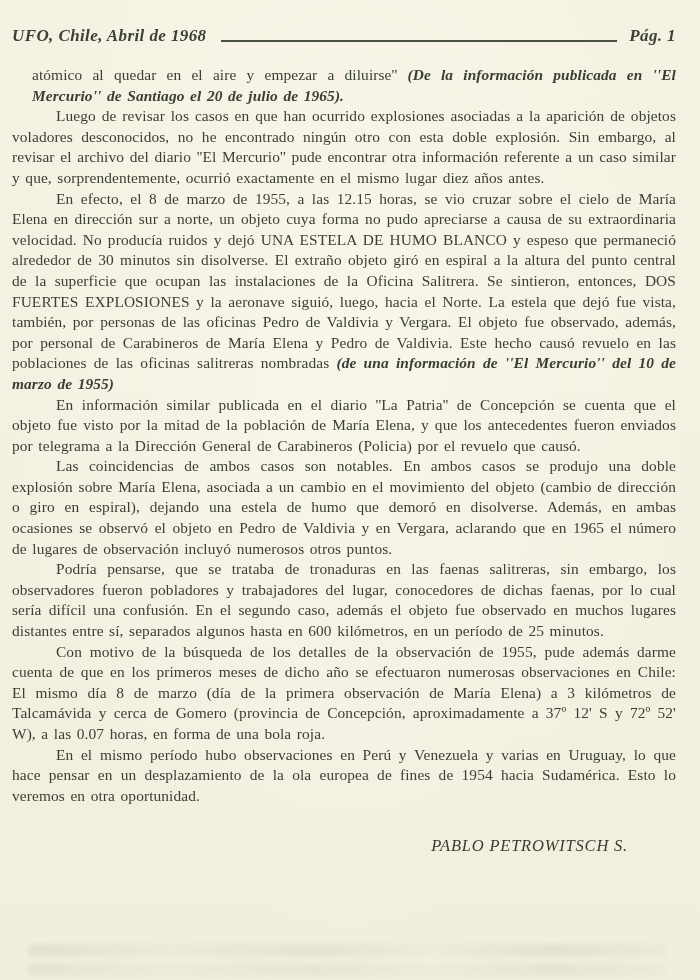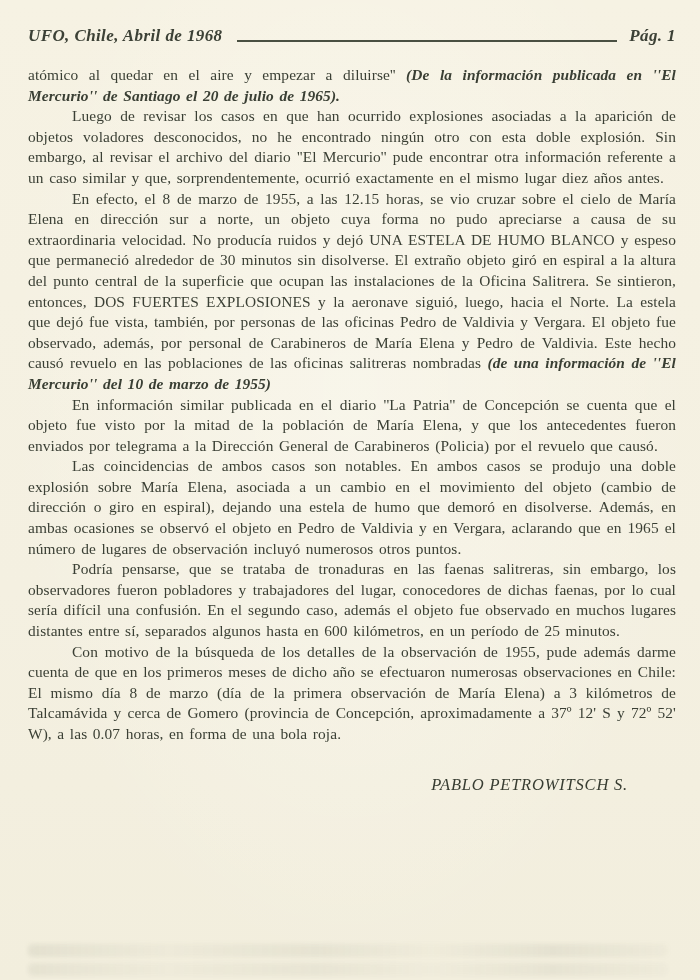--- a/index.html
+++ b/index.html
@@ -8,21 +8,21 @@
     width: 700px;
     height: 980px;
     background:
       radial-gradient(ellipse at 50% 40%, rgba(255,255,250,0.35), rgba(0,0,0,0) 70%),
       linear-gradient(180deg, #f6f2e3 0%, #f4f0e1 60%, #f2eedd 100%);
     font-family: "Liberation Serif", serif;
     color: #3a3f34;
     overflow: hidden;
     box-sizing: border-box;
   }
-  .page-inner { padding: 26px 24px 0 28px; box-sizing: border-box; }
+  .page-inner { padding: 26px 24px 0 12px; box-sizing: border-box; }
 
   .header {
     display: flex;
     align-items: flex-end;
     font-weight: bold;
     font-style: italic;
     font-size: 17px;
     letter-spacing: 0.4px;
     color: #3c4136;
   }
@@ -35,21 +35,21 @@
 
   .article-body {
     margin-top: 19px;
     font-size: 15.4px;
     line-height: 20.6px;
     text-align: justify;
     word-spacing: 1.6px;
     letter-spacing: 0.1px;
   }
   .para { margin: 0; text-indent: 44px; }
-  .para.no-indent { text-indent: 0; }
+  .para.no-indent { text-indent: 0; margin-left: 20px; }
   .emph { font-weight: bold; font-style: italic; }
 
   .signature {
     margin-top: 30px;
     text-align: right;
     padding-right: 48px;
     font-weight: normal;
     font-style: italic;
     font-size: 16.5px;
     letter-spacing: 0.8px;
@@ -94,20 +94,21 @@
       <p class="para"><span>En efecto, el 8 de marzo de 1955, a las 12.15 horas, se vio cruzar sobre el cielo de María Elena en dirección sur a norte, un objeto cuya forma no pudo apreciarse a causa de su extraordinaria velocidad. No producía ruidos y dejó UNA ESTELA DE HUMO BLANCO y espeso que permaneció alrededor de 30 minutos sin disolverse. El extraño objeto giró en espiral a la altura del punto central de la superficie que ocupan las instalaciones de la Oficina Salitrera. Se sintieron, entonces, DOS FUERTES EXPLOSIONES y la aeronave siguió, luego, hacia el Norte. La estela que dejó fue vista, también, por personas de las oficinas Pedro de Valdivia y Vergara. El objeto fue observado, además, por personal de Carabineros de María Elena y Pedro de Valdivia. Este hecho causó revuelo en las poblaciones de las oficinas salitreras nombradas </span><span class="emph">(de una información de ''El Mercurio'' del 10 de marzo de 1955)</span></p>
 
       <p class="para"><span>En información similar publicada en el diario ''La Patria'' de Concepción se cuenta que el objeto fue visto por la mitad de la población de María Elena, y que los antecedentes fueron enviados por telegrama a la Dirección General de Carabineros (Policia) por el revuelo que causó.</span></p>
 
       <p class="para"><span>Las coincidencias de ambos casos son notables. En ambos casos se produjo una doble explosión sobre María Elena, asociada a un cambio en el movimiento del objeto (cambio de dirección o giro en espiral), dejando una estela de humo que demoró en disolverse. Además, en ambas ocasiones se observó el objeto en Pedro de Valdivia y en Vergara, aclarando que en 1965 el número de lugares de observación incluyó numerosos otros puntos.</span></p>
 
       <p class="para"><span>Podría pensarse, que se trataba de tronaduras en las faenas salitreras, sin embargo, los observadores fueron pobladores y trabajadores del lugar, conocedores de dichas faenas, por lo cual sería difícil una confusión. En el segundo caso, además el objeto fue observado en muchos lugares distantes entre sí, separados algunos hasta en 600 kilómetros, en un período de 25 minutos.</span></p>
 
       <p class="para"><span>Con motivo de la búsqueda de los detalles de la observación de 1955, pude además darme cuenta de que en los primeros meses de dicho año se efectuaron numerosas observaciones en Chile: El mismo día 8 de marzo (día de la primera observación de María Elena) a 3 kilómetros de Talcamávida y cerca de Gomero (provincia de Concepción, aproximadamente a 37º 12' S y 72º 52' W), a las 0.07 horas, en forma de una bola roja.</span></p>
 
+      <p class="para"><span>En el mismo período hubo observaciones en Perú y Venezuela y varias en Uruguay, lo que hace pensar en un desplazamiento de la ola europea de fines de 1954 hacia Sudamérica. Esto lo veremos en otra oportunidad.</span></p>
 
     </div>
 
     <div class="signature">PABLO PETROWITSCH S.</div>
 
   </div>
 
   <div class="ghost ghost-1"></div>
   <div class="ghost ghost-2"></div>
 </div>

